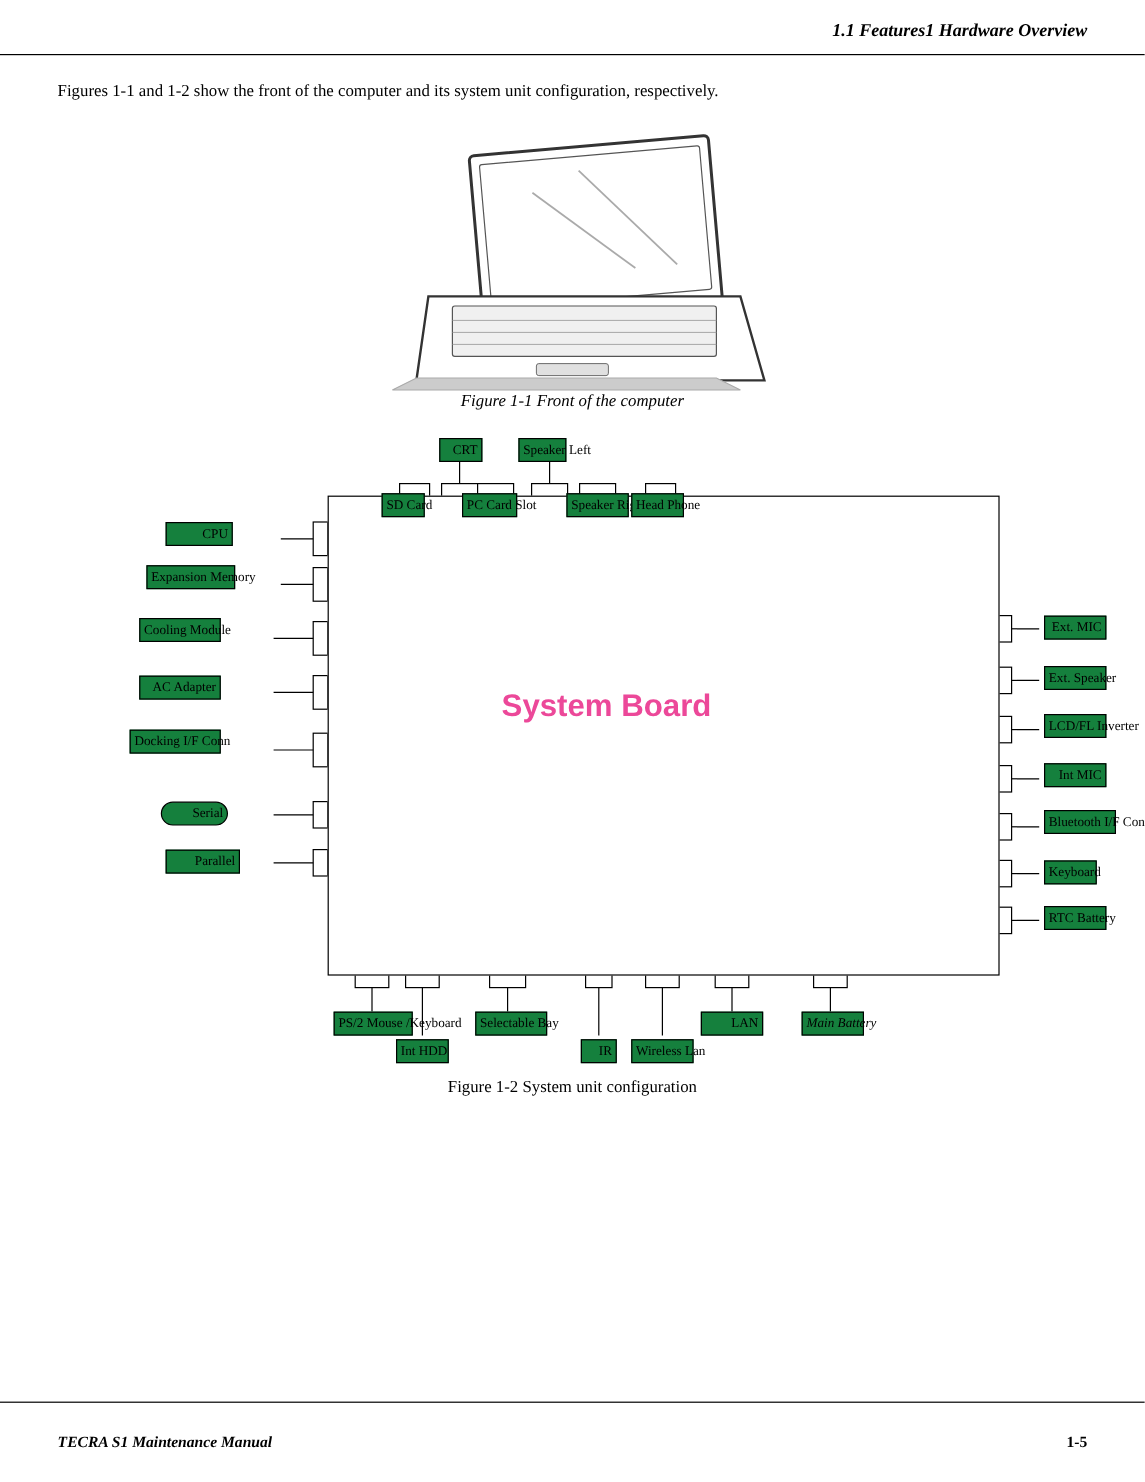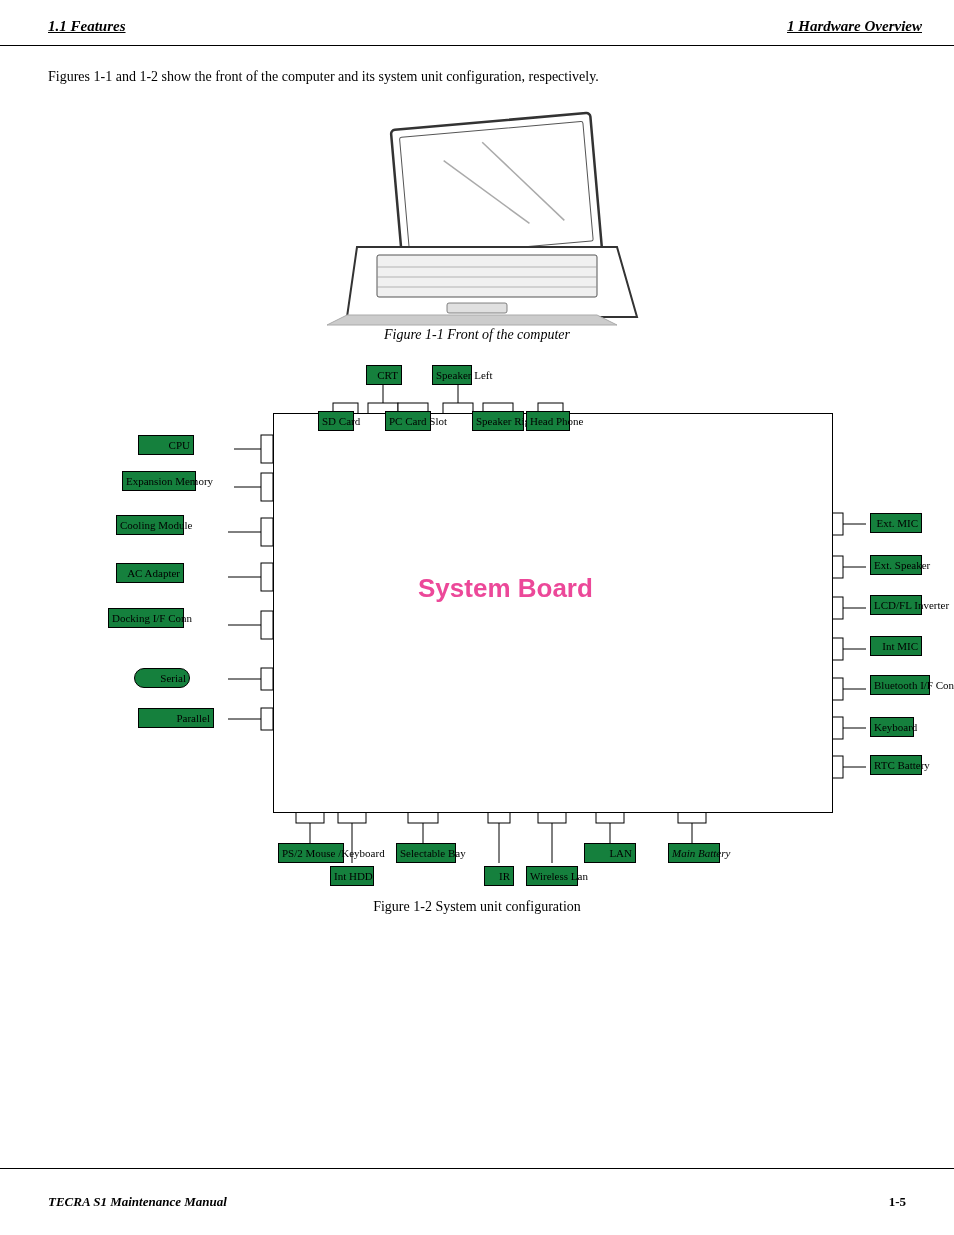--- a/index.html
+++ b/index.html
@@ -8,25 +8,24 @@
       background: #fff;
       width: 954px;
       min-height: 1235px;
       position: relative;
       color: #000;
     }
 
     
     .page-header {
       display: flex;
-      justify-content: space-between;
+      justify-content: flex-end;
       align-items: center;
-      padding: 18px 32px 10px 48px;
+      padding: 18px 48px 10px 48px;
       border-bottom: 1px solid #000;
-      text-decoration: underline;
     }
     .header-left {
       font-style: italic;
       font-weight: bold;
       font-size: 15px;
     }
     .header-right {
       font-style: italic;
       font-weight: bold;
       font-size: 15px;
@@ -280,21 +279,21 @@
     <div class="label-box" style="left:337px; top:48px; width:46px;">PC Card Slot</div>
     <div class="label-box" style="left:424px; top:48px; width:52px;">Speaker Right</div>
     <div class="label-box" style="left:478px; top:48px; width:44px;">Head Phone</div>
 
     <div class="label-box" style="left:90px; top:72px; width:56px;">CPU</div>
     <div class="label-box" style="left:74px; top:108px; width:74px;">Expansion Memory</div>
     <div class="label-box" style="left:68px; top:152px; width:68px;">Cooling Module</div>
     <div class="label-box" style="left:68px; top:200px; width:68px;">AC Adapter</div>
     <div class="label-box" style="left:60px; top:245px; width:76px;">Docking I/F Conn</div>
     <div class="label-box" style="left:86px; top:305px; width:56px;border-radius:10px;">Serial</div>
-    <div class="label-box" style="left:90px; top:345px; width:76px;">Parallel</div>
+    <div class="label-box" style="left:90px; top:345px; width:62px;">Parallel</div>
 
     <div class="label-box" style="left:822px; top:150px; width:52px;">Ext. MIC</div>
     <div class="label-box" style="left:822px; top:192px; width:52px;">Ext. Speaker</div>
     <div class="label-box" style="left:822px; top:232px; width:52px;">LCD/FL Inverter</div>
     <div class="label-box" style="left:822px; top:273px; width:52px;">Int MIC</div>
     <div class="label-box" style="left:822px; top:312px; width:60px;">Bluetooth I/F Conn.</div>
     <div class="label-box" style="left:822px; top:354px; width:44px;">Keyboard</div>
     <div class="label-box" style="left:822px; top:392px; width:52px;">RTC Battery</div>
 
     <div class="label-box" style="left:230px; top:480px; width:66px;">PS/2 Mouse /Keyboard</div>

